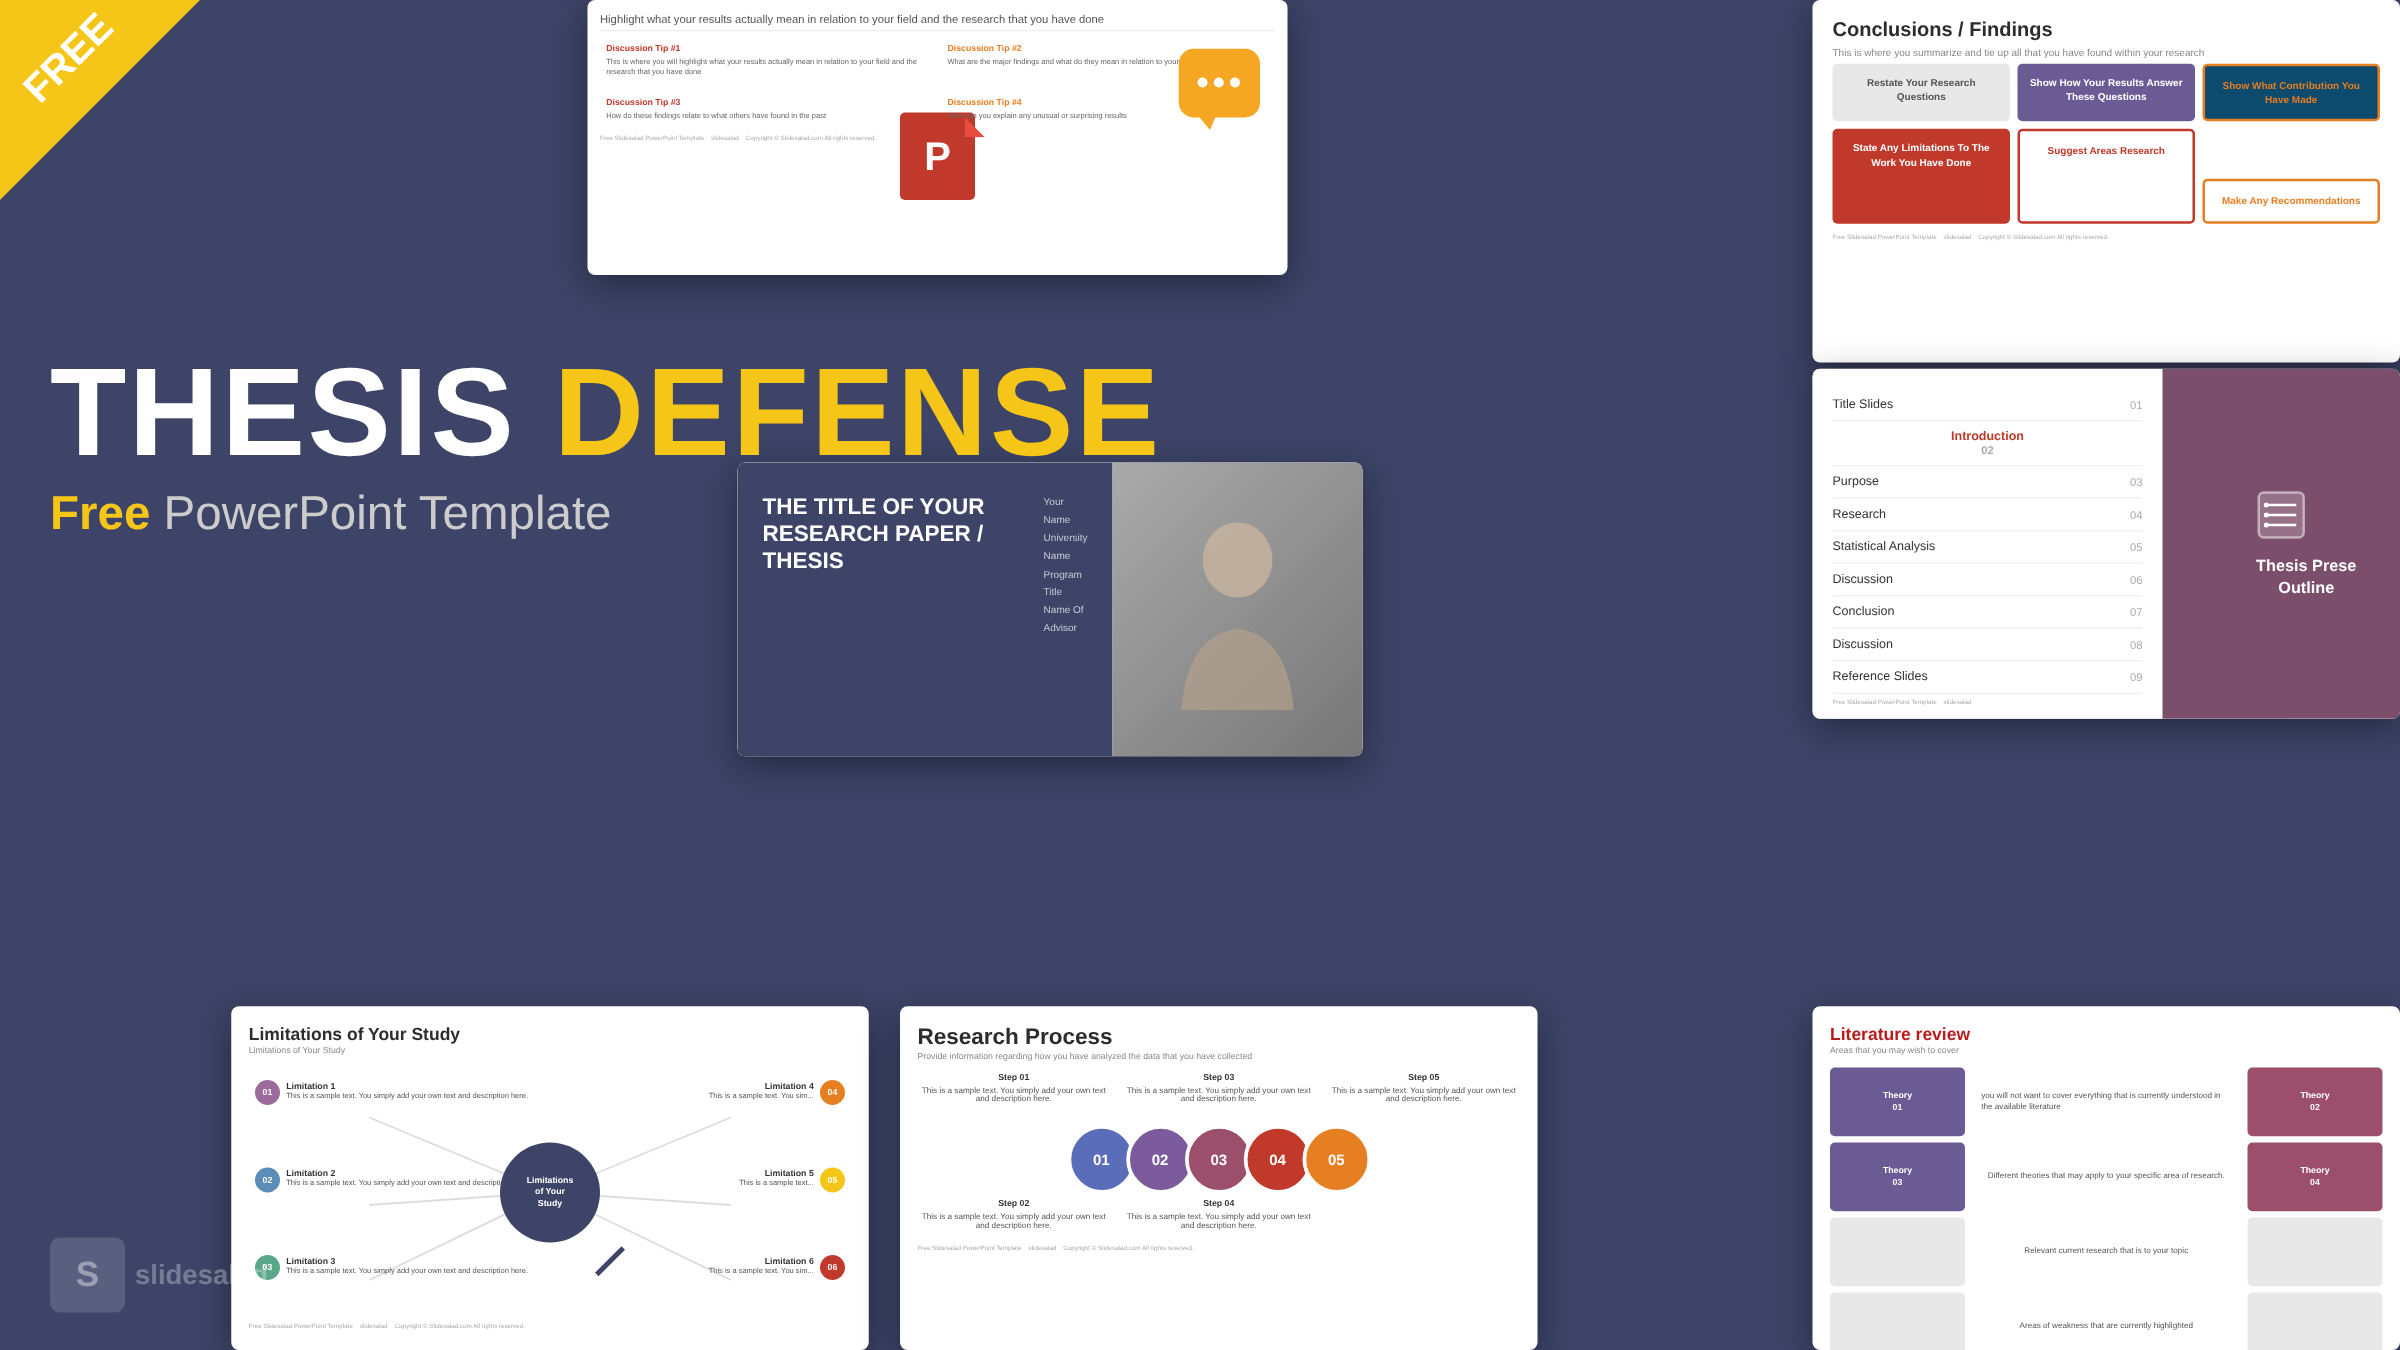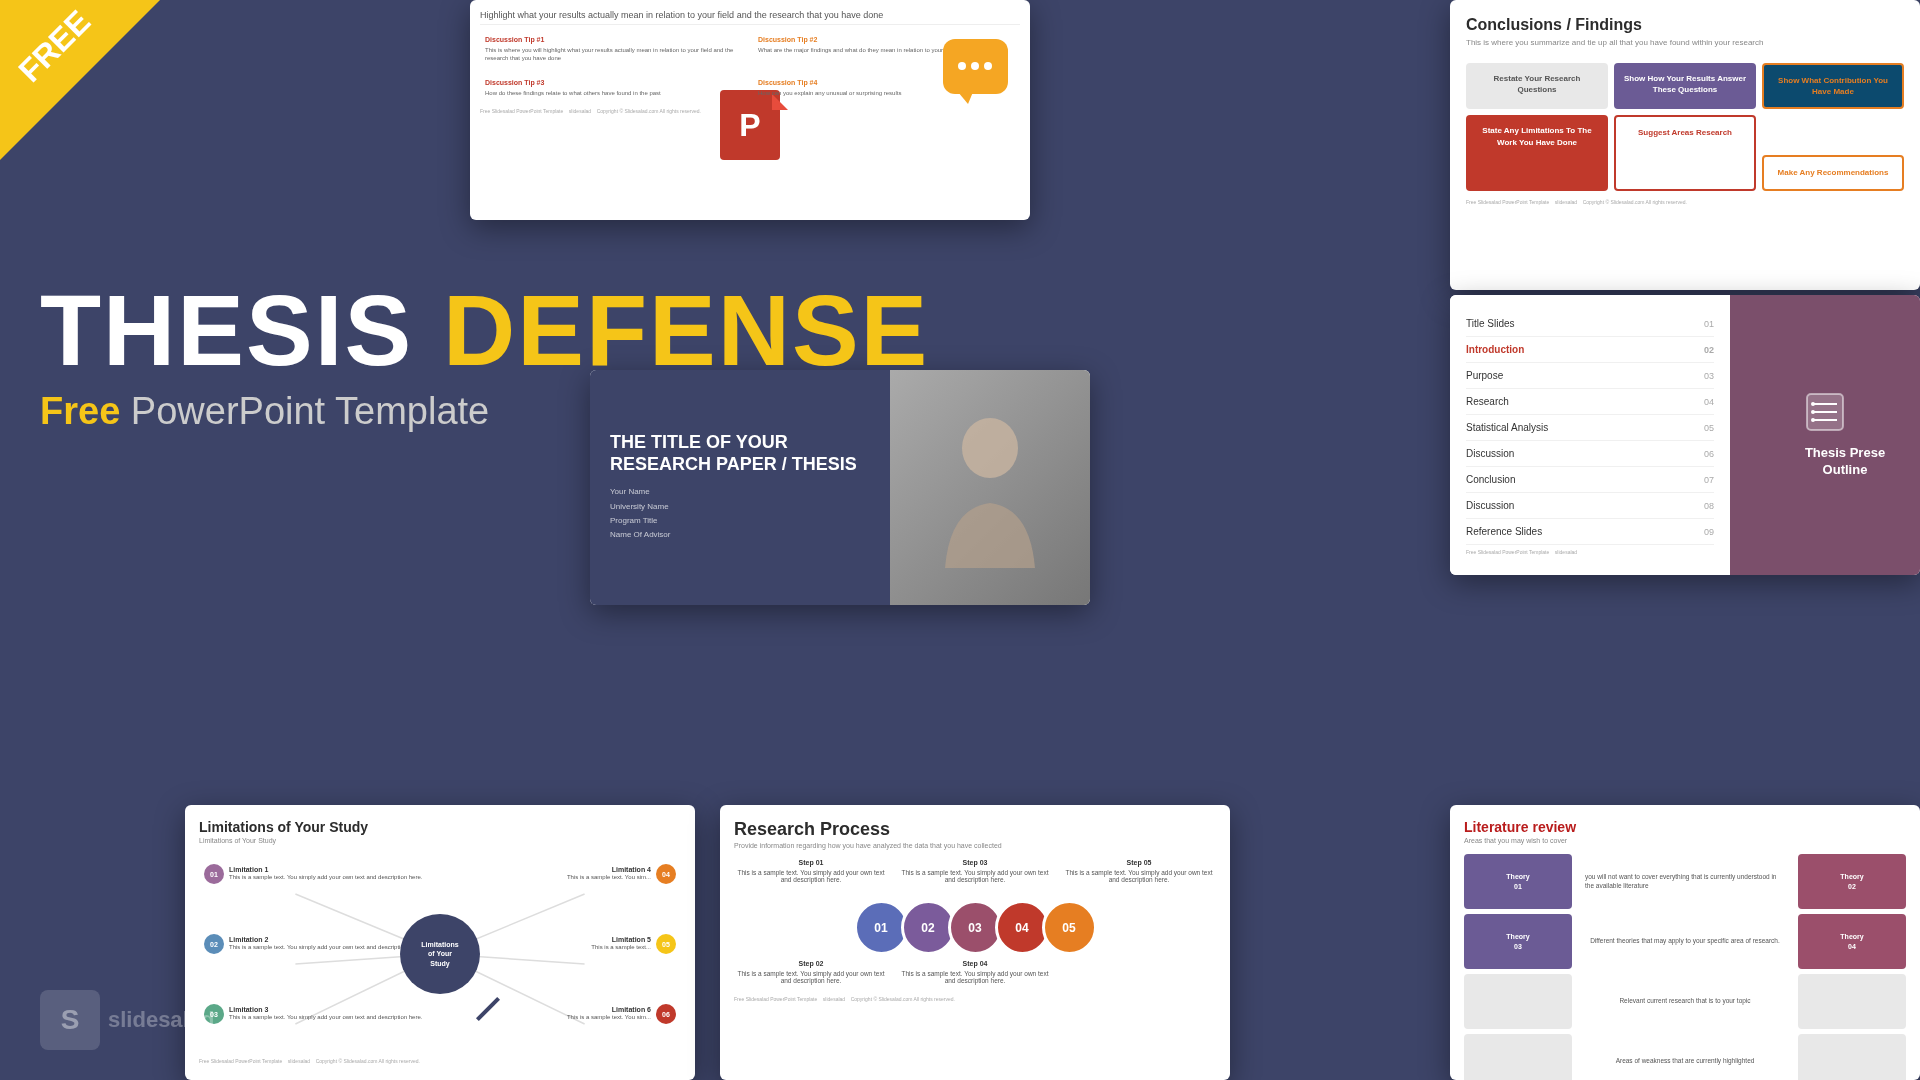--- a/index.html
+++ b/index.html
@@ -160,21 +160,21 @@
     }
     .conc-title {
       font-size: 16px;
       font-weight: 700;
       color: #2c2c2c;
       margin-bottom: 4px;
     }
     .conc-subtitle {
       font-size: 8px;
       color: #888;
-      margin-bottom: 16px;
+      margin-bottom: 4px;
     }
     .conc-grid {
       display: grid;
       grid-template-columns: 1fr 1fr 1fr;
       gap: 6px;
       margin-bottom: 6px;
     }
     .conc-box {
       padding: 10px 8px;
       border-radius: 4px;
@@ -207,20 +207,21 @@
       justify-content: space-between;
       align-items: center;
       padding: 7px 0;
       border-bottom: 1px solid #f0f0f0;
       font-size: 10px;
       color: #333;
     }
     .toc-row.active {
       color: #c0392b;
       font-weight: 600;
+      flex-direction: column;
     }
     .toc-num {
       color: #aaa;
       font-size: 9px;
     }
     .toc-right {
       width: 190px;
       background: #7b4f6b;
       display: flex; align-items: center; justify-content: center;
       flex-direction: column;
@@ -235,21 +236,21 @@
     .slide-title-preview {
       top: 370px; left: 590px;
       width: 500px; height: 235px;
       overflow: hidden;
     }
     .title-slide-left {
       position: absolute;
       left: 0; top: 0;
       width: 300px; height: 235px;
       background: #3d4468;
-      display: flex; flex-direction: column;
+      display: flex; flex-direction: row;
       justify-content: center;
       padding: 25px 20px;
     }
     .title-slide-main {
       font-size: 18px;
       font-weight: 900;
       color: white;
       line-height: 1.2;
       margin-bottom: 10px;
     }

